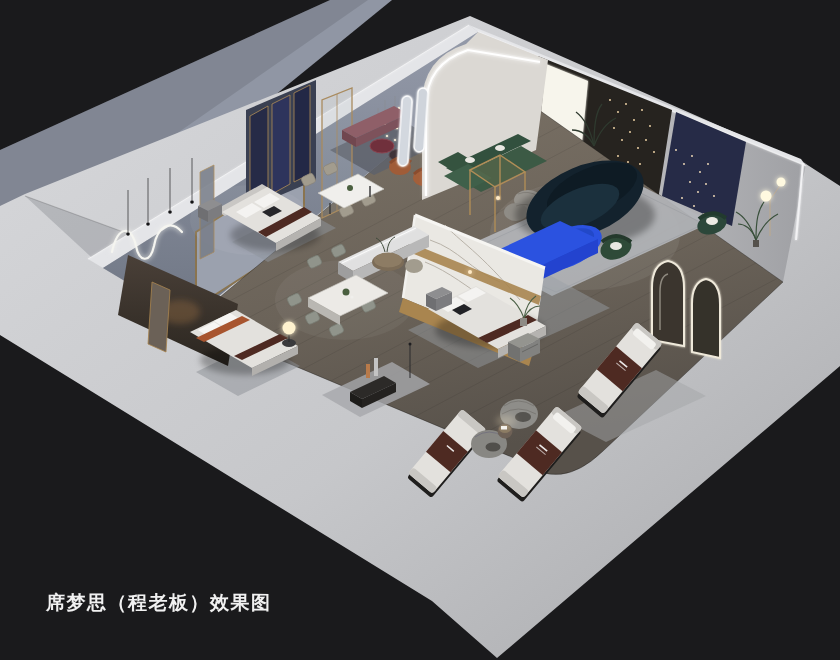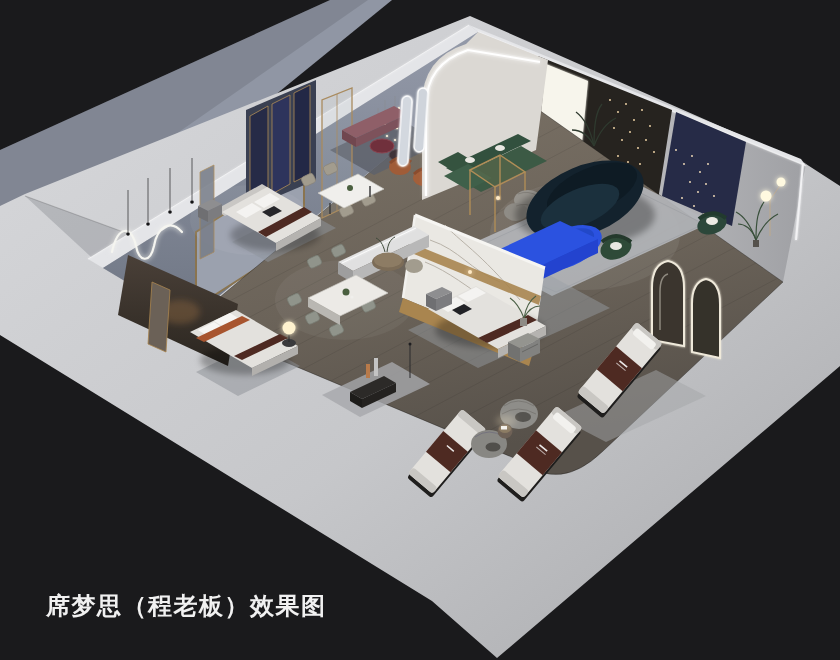--- a/index.html
+++ b/index.html
@@ -1,18 +1,18 @@
 <!DOCTYPE html>
 <html><head>
 <meta charset="utf-8">
 <style>
   html,body{margin:0;padding:0;background:#1a1a1c;}
   body{width:840px;height:660px;position:relative;overflow:hidden;font-family:"Liberation Sans",sans-serif;}
   #stage{position:absolute;left:0;top:0;}
-  #caption{position:absolute;left:46px;top:590px;color:#f1f1f1;font-size:24px;font-weight:bold;letter-spacing:1.5px;}
+  #caption{position:absolute;left:46px;top:590px;color:#f1f1f1;font-size:19px;font-weight:bold;letter-spacing:1.5px;}
 </style>
 </head>
 <body>
 
 <svg id="stage" width="840" height="660" viewBox="0 0 840 660">
   <defs>
     <linearGradient id="gExt" x1="0" y1="0" x2="1" y2="1">
       <stop offset="0" stop-color="#d8d9dc"></stop>
         <stop offset="0.55" stop-color="#c6c7ca"></stop>
         <stop offset="1" stop-color="#a8a9ac"></stop>

